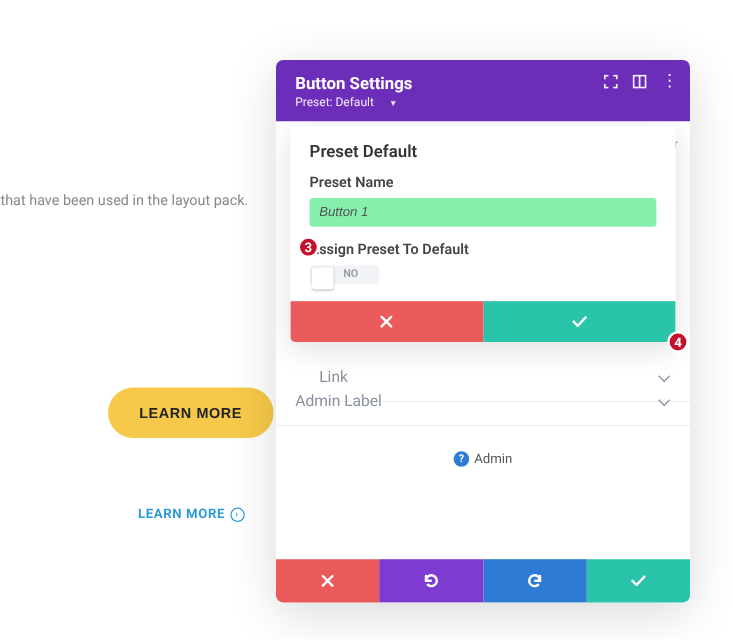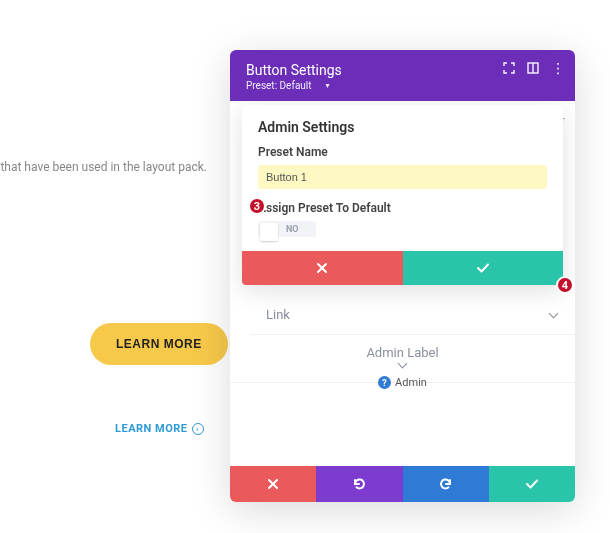--- a/index.html
+++ b/index.html
@@ -70,21 +70,21 @@
 
   .panel-header {
     background: #6c2eb9;
     color: #fff;
     padding: 12px 16px 10px 16px;
     border-radius: 6px 6px 0 0;
     display:flex;
     flex-direction:column;
     position:relative;
   }
-  .panel-header .title { font-size: 14px; font-weight:400; }
+  .panel-header .title { font-size: 14px; font-weight:700; }
   .panel-header .preset { font-size: 10px; opacity:0.9; margin-top:2px; display:flex; align-items:center; gap:14px;}
   .panel-header .header-icons {
     position:absolute; right:10px; top:12px; display:flex; gap:12px; align-items:center;
   }
   .panel-header .header-icons span { cursor:pointer; font-size:12px; opacity:0.95; display:inline-flex; }
 
   .panel-body {
     flex:1;
     position:relative;
     overflow:hidden;
@@ -126,27 +126,28 @@
     margin-bottom:10px;
   }
   .preset-card .field-label {
     font-size: 12px;
     font-weight:600;
     color:#444;
     margin-bottom:6px;
   }
   .preset-card input.text {
     width:100%;
-    background:#fef9c3;
+    background:#86efac;
     border:none;
     border-radius:3px;
     padding:6px 8px;
     font-size:11px;
     color:#555;
     margin-bottom:12px;
+    font-style:italic;
   }
   .toggle {
     display:flex;
     align-items:center;
     width:58px;
     height:16px;
     background:#f1f3f6;
     border-radius:3px;
     position:relative;
     font-size:9px;
@@ -178,21 +179,21 @@
     padding:12px 16px;
     display:flex;
     align-items:center;
     justify-content:space-between;
     color:#8a909d;
     font-size:13px;
     border-bottom:1px solid #eef0f3;
     cursor:pointer;
   }
   .section-row.link { top: 194px; margin-left: 20px; }
-  .section-row.admin { top: 232px; flex-direction: column; }
+  .section-row.admin { top: 214px; }
   .chevron-down {
     width:10px; height:10px; position:relative;
   }
   .chevron-down::before {
     content:""; position:absolute; width:6px; height:6px; border-right:1.5px solid #8a909d; border-bottom:1.5px solid #8a909d; transform:rotate(45deg); top:0; left:1px;
   }
 
   .help-row {
     position:absolute;
     left:0; right:0; top:275px;
@@ -269,21 +270,21 @@
       <span style="font-size:14px; line-height:10px;">⋮</span>
     </div>
   </div>
 
   <div class="panel-body">
     <div class="bg-section-label">er</div>
     <div class="bg-section-label2">⋮</div>
 
     <div class="preset-card">
       <div class="inner">
-        <h3>Admin Settings</h3>
+        <h3>Preset Default</h3>
         <div class="field-label">Preset Name</div>
         <input class="text" type="text" value="Button 1" style="">
         <div class="field-label">Assign Preset To Default</div>
         <div class="toggle">
           <div class="knob"></div>
           <span class="lbl">NO</span>
         </div>
       </div>
       <div class="preset-actions">
         <div class="act cancel">

